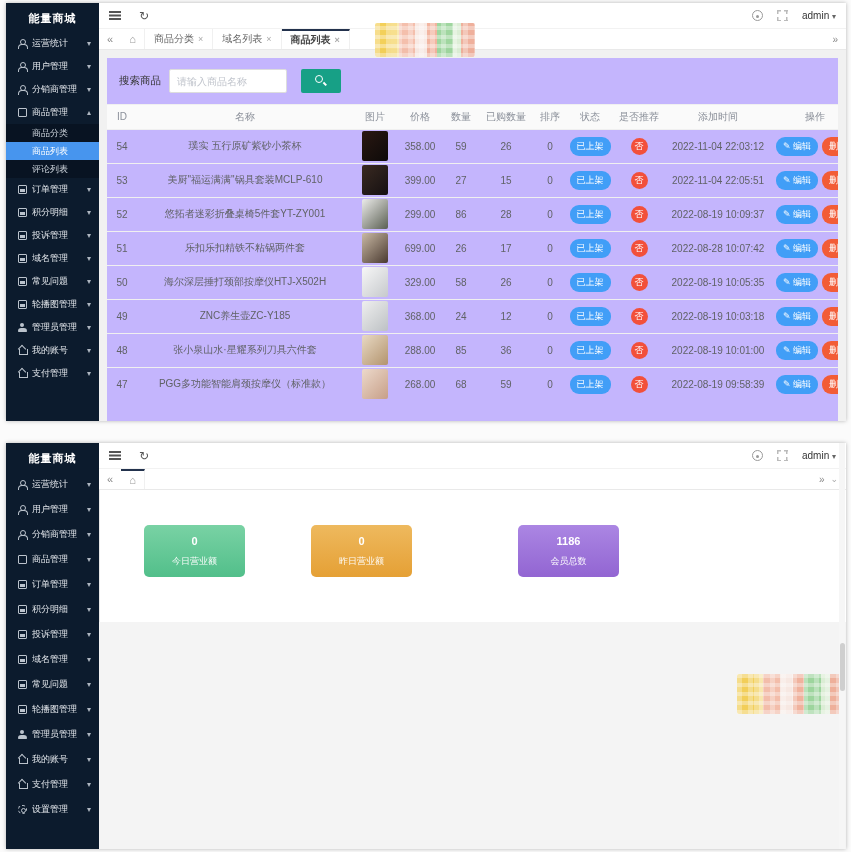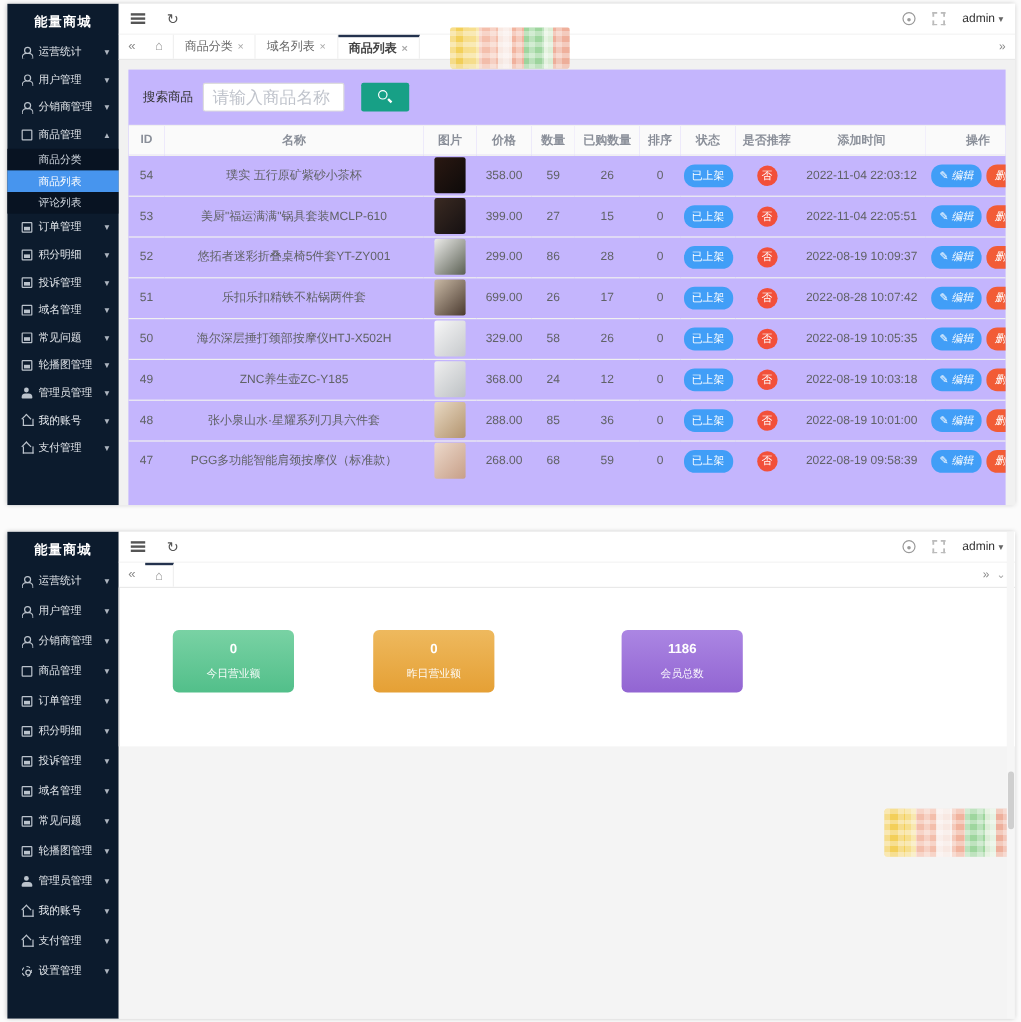--- a/index.html
+++ b/index.html
@@ -64,35 +64,35 @@
     background:repeating-linear-gradient(0deg, rgba(255,255,255,.35) 0 4px, transparent 4px 9px),
                repeating-linear-gradient(90deg, rgba(255,255,255,.30) 0 5px, transparent 5px 11px); }
   #mosaic1 { left:276px; top:20px; width:100px; height:34px; }
   #mosaic2 { left:638px; top:184px; width:108px; height:40px; }
 
   
   .content1 { position:absolute; left:0; top:47px; right:0; bottom:0; padding:8px 8px 0; }
   .panel { background:#c4b5fd; height:100%; overflow:hidden; }
   .search-row { display:flex; align-items:center; padding:11px 12px; border-bottom:1px solid #f0f0f0; }
   .search-label { font-size:10.5px; color:#333; margin-right:8px; }
-  .search-input { width:118px; height:24px; border:1px solid #ddd; border-radius:2px; font-size:14px; padding:0 7px; color:#333; }
+  .search-input { width:118px; height:24px; border:1px solid #ddd; border-radius:2px; font-size:10px; padding:0 7px; color:#333; }
   .search-input::placeholder { color:#c0c4cc; }
   .search-btn { width:40px; height:24px; margin-left:14px; background:#17a086; border:none; border-radius:2px; cursor:pointer; position:relative; }
   .mag { position:absolute; left:14px; top:6px; width:8px; height:8px; border:1.5px solid #fff; border-radius:50%; }
   .mag::after { content:""; position:absolute; left:7px; top:7px; width:4px; height:1.5px; background:#fff; transform:rotate(45deg); }
   .btn-row { display:flex; align-items:center; padding:7px 12px 6px; }
   .add-btn { background:#17a086; color:#fff; border:none; border-radius:2px; font-size:10px; padding:5px 10px; cursor:pointer; }
   .total { margin-left:auto; font-size:10px; color:#666; }
   table { width:100%; border-collapse:collapse; table-layout:fixed; }
-  thead th { height:24px; background:#fafafa; font-size:10px; font-weight:bold; color:#8a8f99; }
+  thead th { height:24px; background:#fafafa; font-size:10px; font-weight:normal; color:#8a8f99; }
   tbody td { height:34px; border-top:1px solid #f0f0f0; font-size:10px; color:#606266; text-align:center; overflow:hidden; white-space:nowrap; }
   .thumb { width:26px; height:30px; margin:0 auto; border-radius:2px; }
   .badge-on { display:inline-block; background:#419ef7; color:#fff; font-size:9px; border-radius:9px; padding:3px 7px; }
   .badge-no { display:inline-block; background:#f2503a; color:#fff; font-size:9px; border-radius:50%; width:17px; height:17px; line-height:17px; }
-  .op-btn { display:inline-block; color:#fff; font-size:9px; border-radius:9px; padding:3px 7px; cursor:pointer;font-style:italic; }
+  .op-btn { display:inline-block; color:#fff; font-size:9px; border-radius:9px; padding:3px 7px; cursor:pointer; }
   .op-edit { background:#419ef7; margin-right:4px; }
   .op-del { background:#f25c36; }
 
   
   .content2 { position:absolute; left:0; top:47px; right:0; bottom:0; background:#f4f4f4; }
   .stats-panel { background:#fff; height:132px; border-left:1px solid #e8e8e8; position:relative; }
   .stat-card { position:absolute; top:35px; width:101px; height:52px; border-radius:5px; color:#fff; text-align:center; cursor:pointer; }
   .stat-val { font-size:11px; font-weight:bold; margin-top:10px; }
   .stat-lbl { font-size:9px; margin-top:8px; opacity:.95; }
   .wm-band { position:absolute; left:0; right:0; bottom:0; top:328px; background:#efefef; border-top:1px solid #e2e2e2; display:flex; align-items:center; overflow:hidden; }

